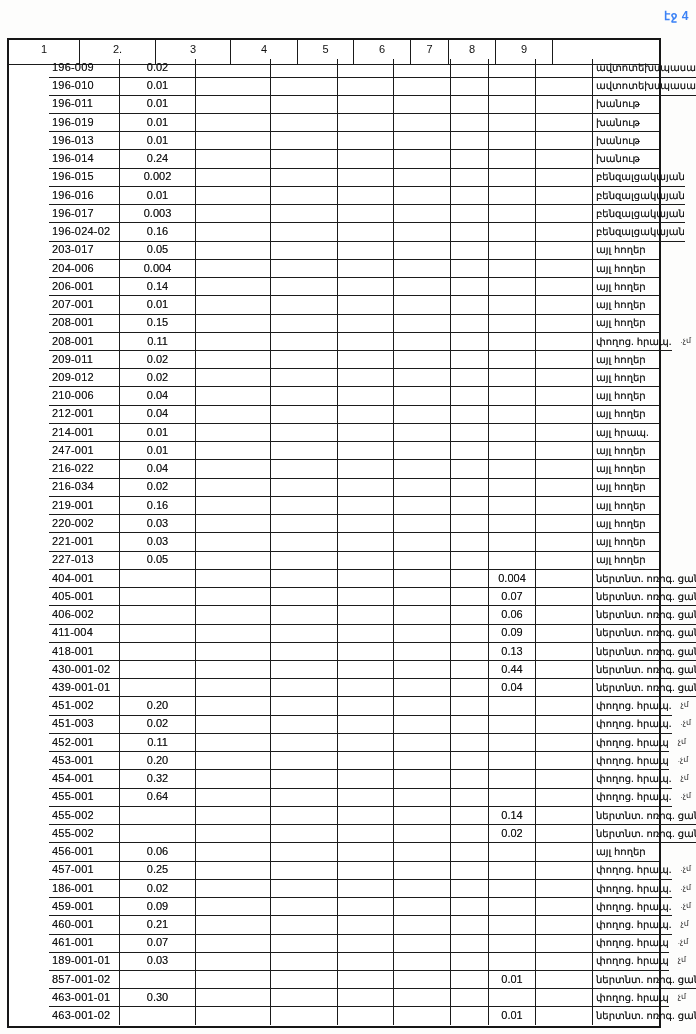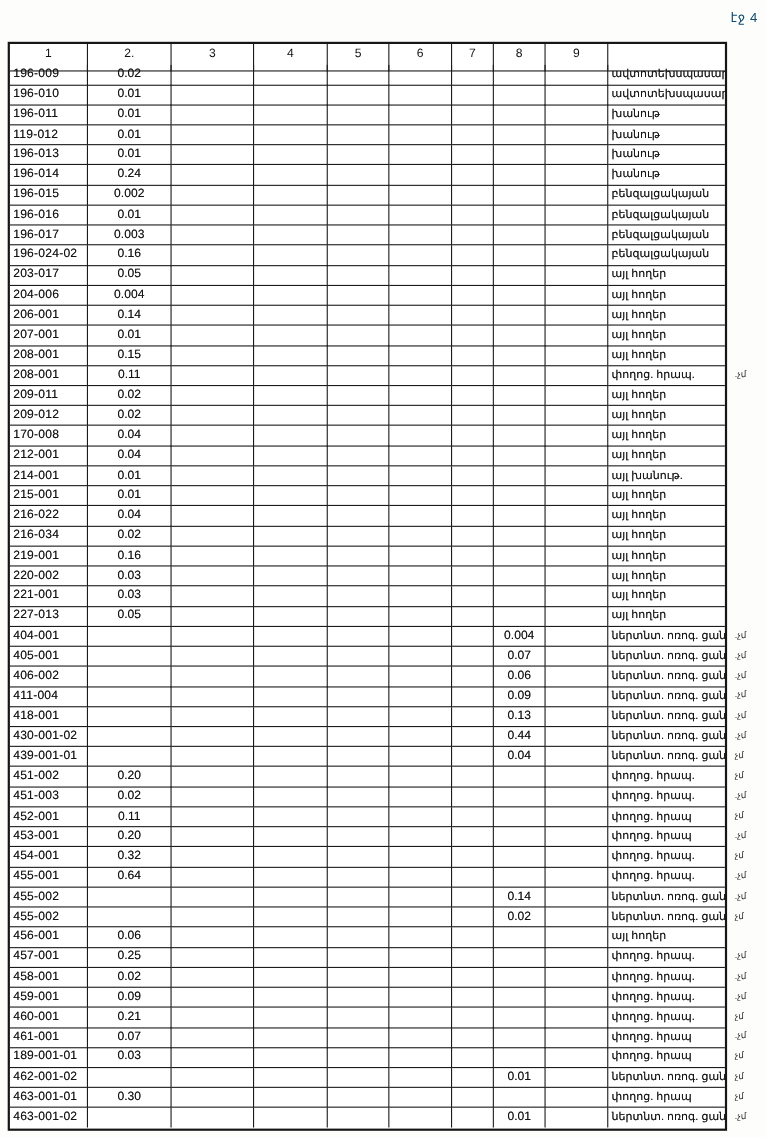--- a/index.html
+++ b/index.html
@@ -8,39 +8,39 @@
     background:#fdfdfc;
     font-family:"Liberation Sans", sans-serif;
     color:#151515;
     position:relative;
     overflow:hidden;
   }
   .page-label{
     position:absolute;
     left:632px;top:9px;
     font-size:12px;
-    font-weight:normal;
+    font-weight:bold;
     letter-spacing:0.5px;
-    color:#0c4a6e;
+    color:#3b82f6;
     padding-left:32px;
   }
   .doc-table{
     position:absolute;
     left:7px;top:38px;
     width:654px;height:990px;
     box-sizing:border-box;
     border:2px solid #161616;
     background:#fff;
   }
   .thead,.row{
     display:grid;
     grid-template-columns:71px 76px 75px 67px 56px 57px 38px 47px 57px 1fr;
   }
   .thead{height:19px;}
-  .row{height:18.245px;}
+  .row{height:18.245px;padding-left:40px;}
   .hcell{
     border-right:1px solid #1b1b1b;
     border-bottom:1px solid #1b1b1b;
     font-size:11px;
     text-align:center;
     line-height:18px;
     color:#111;
     overflow:hidden;
   }
   .hcell:last-child{border-right:none;margin-top:24px;}
@@ -143,21 +143,21 @@
     <div class="cell c7"></div>
     <div class="cell c8"></div>
     <div class="cell c9"></div>
     <div class="cell c10">
       <span class="c10text">խանութ</span>
       
     </div>
   </div>
 
   <div class="row">
-    <div class="cell c1">119-012</div>
+    <div class="cell c1">196-019</div>
     <div class="cell c2">0.01</div>
     <div class="cell c3"></div>
     <div class="cell c4"></div>
     <div class="cell c5"></div>
     <div class="cell c6"></div>
     <div class="cell c7"></div>
     <div class="cell c8"></div>
     <div class="cell c9"></div>
     <div class="cell c10">
       <span class="c10text">խանութ</span>
@@ -383,21 +383,21 @@
     <div class="cell c7"></div>
     <div class="cell c8"></div>
     <div class="cell c9"></div>
     <div class="cell c10">
       <span class="c10text">այլ հողեր</span>
       
     </div>
   </div>
 
   <div class="row">
-    <div class="cell c1">170-008</div>
+    <div class="cell c1">210-006</div>
     <div class="cell c2">0.04</div>
     <div class="cell c3"></div>
     <div class="cell c4"></div>
     <div class="cell c5"></div>
     <div class="cell c6"></div>
     <div class="cell c7"></div>
     <div class="cell c8"></div>
     <div class="cell c9"></div>
     <div class="cell c10">
       <span class="c10text">այլ հողեր</span>
@@ -425,27 +425,27 @@
     <div class="cell c1">214-001</div>
     <div class="cell c2">0.01</div>
     <div class="cell c3"></div>
     <div class="cell c4"></div>
     <div class="cell c5"></div>
     <div class="cell c6"></div>
     <div class="cell c7"></div>
     <div class="cell c8"></div>
     <div class="cell c9"></div>
     <div class="cell c10">
-      <span class="c10text">այլ խանութ.</span>
-      
-    </div>
-  </div>
-
-  <div class="row">
-    <div class="cell c1">215-001</div>
+      <span class="c10text">այլ հրապ.</span>
+      
+    </div>
+  </div>
+
+  <div class="row">
+    <div class="cell c1">247-001</div>
     <div class="cell c2">0.01</div>
     <div class="cell c3"></div>
     <div class="cell c4"></div>
     <div class="cell c5"></div>
     <div class="cell c6"></div>
     <div class="cell c7"></div>
     <div class="cell c8"></div>
     <div class="cell c9"></div>
     <div class="cell c10">
       <span class="c10text">այլ հողեր</span>
@@ -815,21 +815,21 @@
     <div class="cell c7"></div>
     <div class="cell c8"></div>
     <div class="cell c9"></div>
     <div class="cell c10">
       <span class="c10text">փողոց. հրապ.</span>
       <span class="note">.չմ</span>
     </div>
   </div>
 
   <div class="row">
-    <div class="cell c1">458-001</div>
+    <div class="cell c1">186-001</div>
     <div class="cell c2">0.02</div>
     <div class="cell c3"></div>
     <div class="cell c4"></div>
     <div class="cell c5"></div>
     <div class="cell c6"></div>
     <div class="cell c7"></div>
     <div class="cell c8"></div>
     <div class="cell c9"></div>
     <div class="cell c10">
       <span class="c10text">փողոց. հրապ.</span>
@@ -895,21 +895,21 @@
     <div class="cell c7"></div>
     <div class="cell c8"></div>
     <div class="cell c9"></div>
     <div class="cell c10">
       <span class="c10text">փողոց. հրապ</span>
       <span class="note">չմ</span>
     </div>
   </div>
 
   <div class="row">
-    <div class="cell c1">462-001-02</div>
+    <div class="cell c1">857-001-02</div>
     <div class="cell c2"></div>
     <div class="cell c3"></div>
     <div class="cell c4"></div>
     <div class="cell c5"></div>
     <div class="cell c6"></div>
     <div class="cell c7"></div>
     <div class="cell c8">0.01</div>
     <div class="cell c9"></div>
     <div class="cell c10">
       <span class="c10text">ներտնտ. ոռոգ. ցանց</span>

